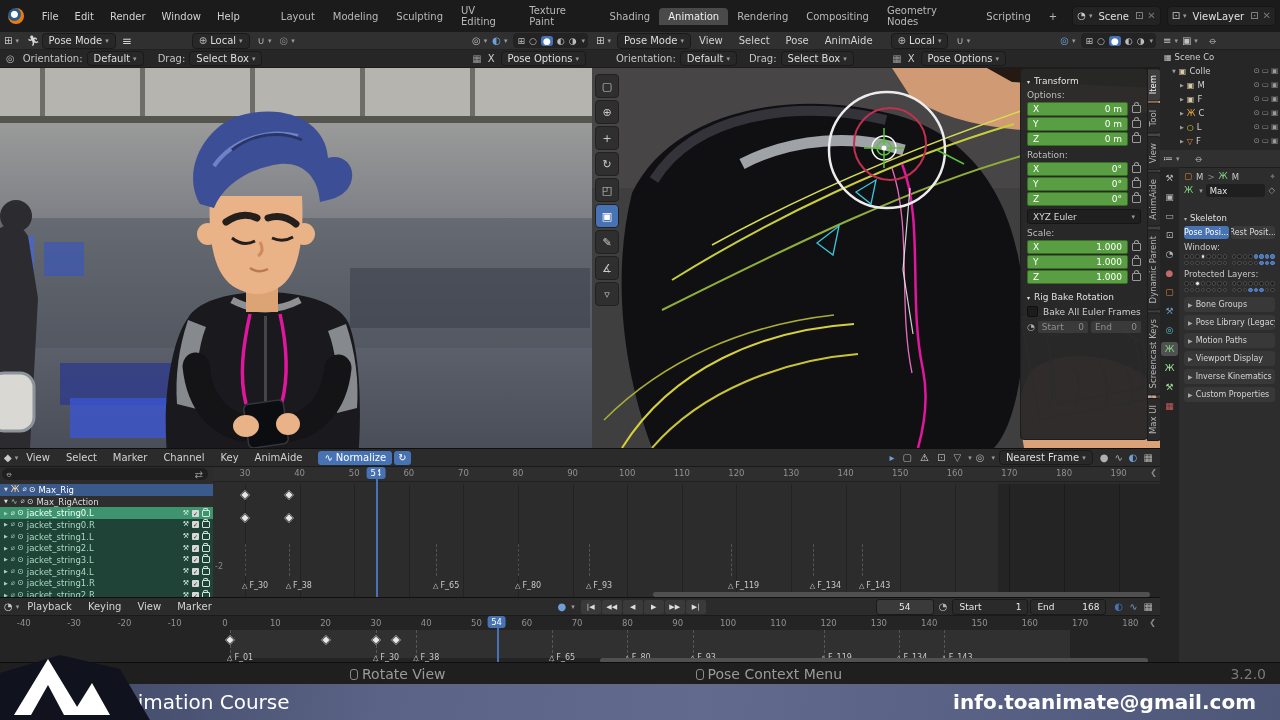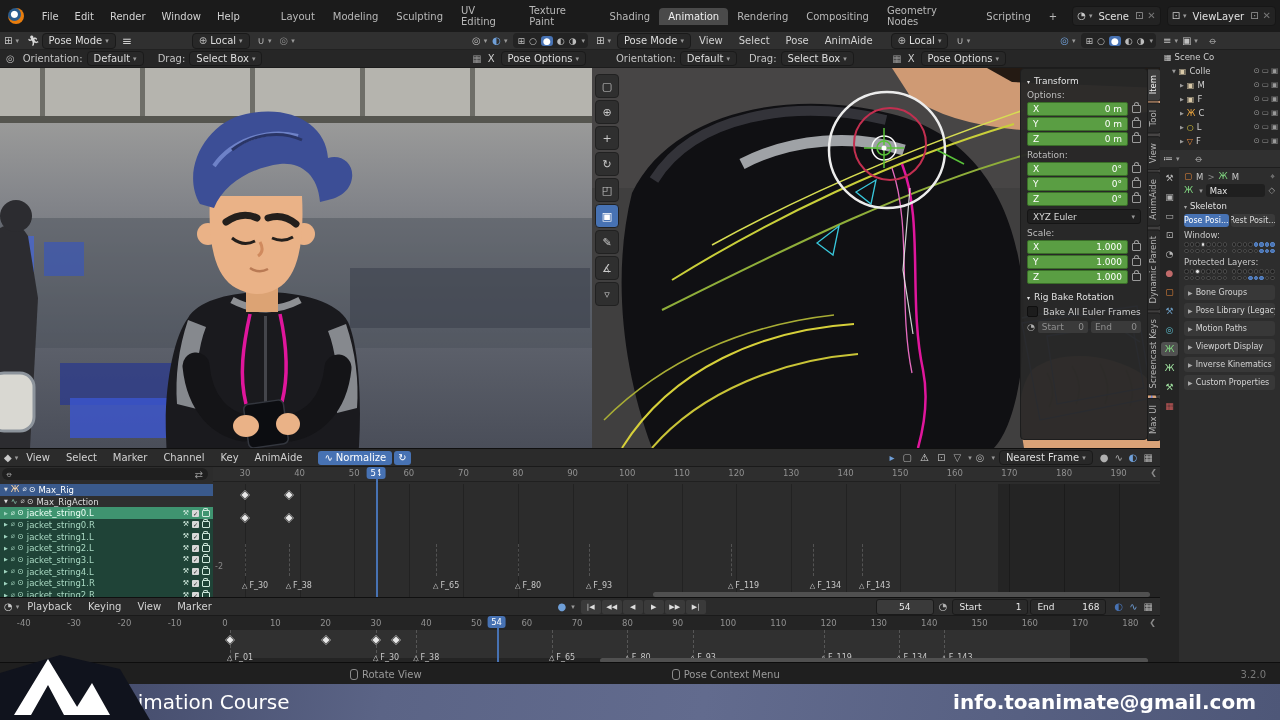--- a/index.html
+++ b/index.html
@@ -102,21 +102,21 @@
   .playhead{position:absolute;width:2px;background:#4772b3;}
   .scrollbar-h{position:absolute;height:5px;border-radius:3px;background:#505050;}
   
   #timeline{position:absolute;left:0;top:597px;width:1160px;height:65px;background:#262626;border-top:1px solid #101010;}
   #tl-header{position:absolute;left:0;top:0;width:100%;height:18px;background:#2b2b2b;border-bottom:1px solid #1a1a1a;display:flex;align-items:center;padding:0 4px;box-sizing:border-box;}
   .transport{display:flex;gap:1px;margin-left:6px;}
   .tbtn{min-width:16px;height:14px;background:#3a3a3a;border-radius:2px;display:flex;align-items:center;justify-content:center;font-size:7px;color:#ddd;padding:0 2px;}
   .tfield{height:14px;background:#2a2a2a;border:1px solid #1a1a1a;border-radius:3px;display:flex;align-items:center;justify-content:center;color:#e8e8e8;font-size:9px;padding:0 6px;}
   #tl-body{position:absolute;left:0;top:18px;right:0;bottom:0;background:#242424;overflow:hidden;}
   
-  #statusbar{position:absolute;left:0;top:662px;width:1280px;height:22px;background:#1f1f1f;border-top:1px solid #0d0d0d;display:flex;align-items:center;color:#9a9a9a;font-size:10px;}
+  #statusbar{position:absolute;left:0;top:662px;width:1280px;height:22px;background:#1f1f1f;border-top:1px solid #0d0d0d;display:flex;align-items:center;color:#9a9a9a;font-size:14px;}
   .mouse-ico{display:inline-block;width:6px;height:9px;border:1px solid #8a8a8a;border-radius:3px;margin-right:4px;}
   #footer{position:absolute;left:0;top:684px;width:1280px;height:36px;background:linear-gradient(100deg,#3c4362 0%,#5b6486 30%,#626b8e 55%,#4e5778 100%);display:flex;align-items:center;}
   #footer .site{color:#fff;font-size:26px;font-weight:bold;margin-left:190px;letter-spacing:.5px;}
   #footer .course{color:#fff;font-size:20px;font-weight:normal;margin-left:14px;}
   #footer .email{color:#fff;font-size:20px;font-weight:bold;margin-left:auto;margin-right:24px;}
   #logo-wrap{position:absolute;left:0;top:655px;width:175px;height:65px;z-index:5;}
 </style>
 </head>
 <body>
 
@@ -600,21 +600,21 @@
           <span style="margin-left:auto;color:#9a9a9a">⌖</span>
         </div>
         <div class="datablock">
           <span class="icon" style="color:#7fd37f">Ж</span>
           <span class="chev">▾</span>
           <div class="datafield">
               <span>Max</span>
             </div>
           <span class="icon" style="color:#9a9a9a">◇</span>
         </div>
-        <div class="row" style="margin-top:4px">
+        <div class="row" style="margin-top:16px">
           <span style="font-size:6px;color:#aaa;margin-right:3px">▾</span>
           <span style="color:#e2e2e2">Skeleton</span>
         </div>
         <div class="pbtn-row">
           <div class="pbtn active">Pose Posi...</div>
           <div class="pbtn">Rest Posit...</div>
         </div>
         <div style="margin-top:3px">Window:</div>
         <div id="layers-grid">
             <div class="dotgrid">

